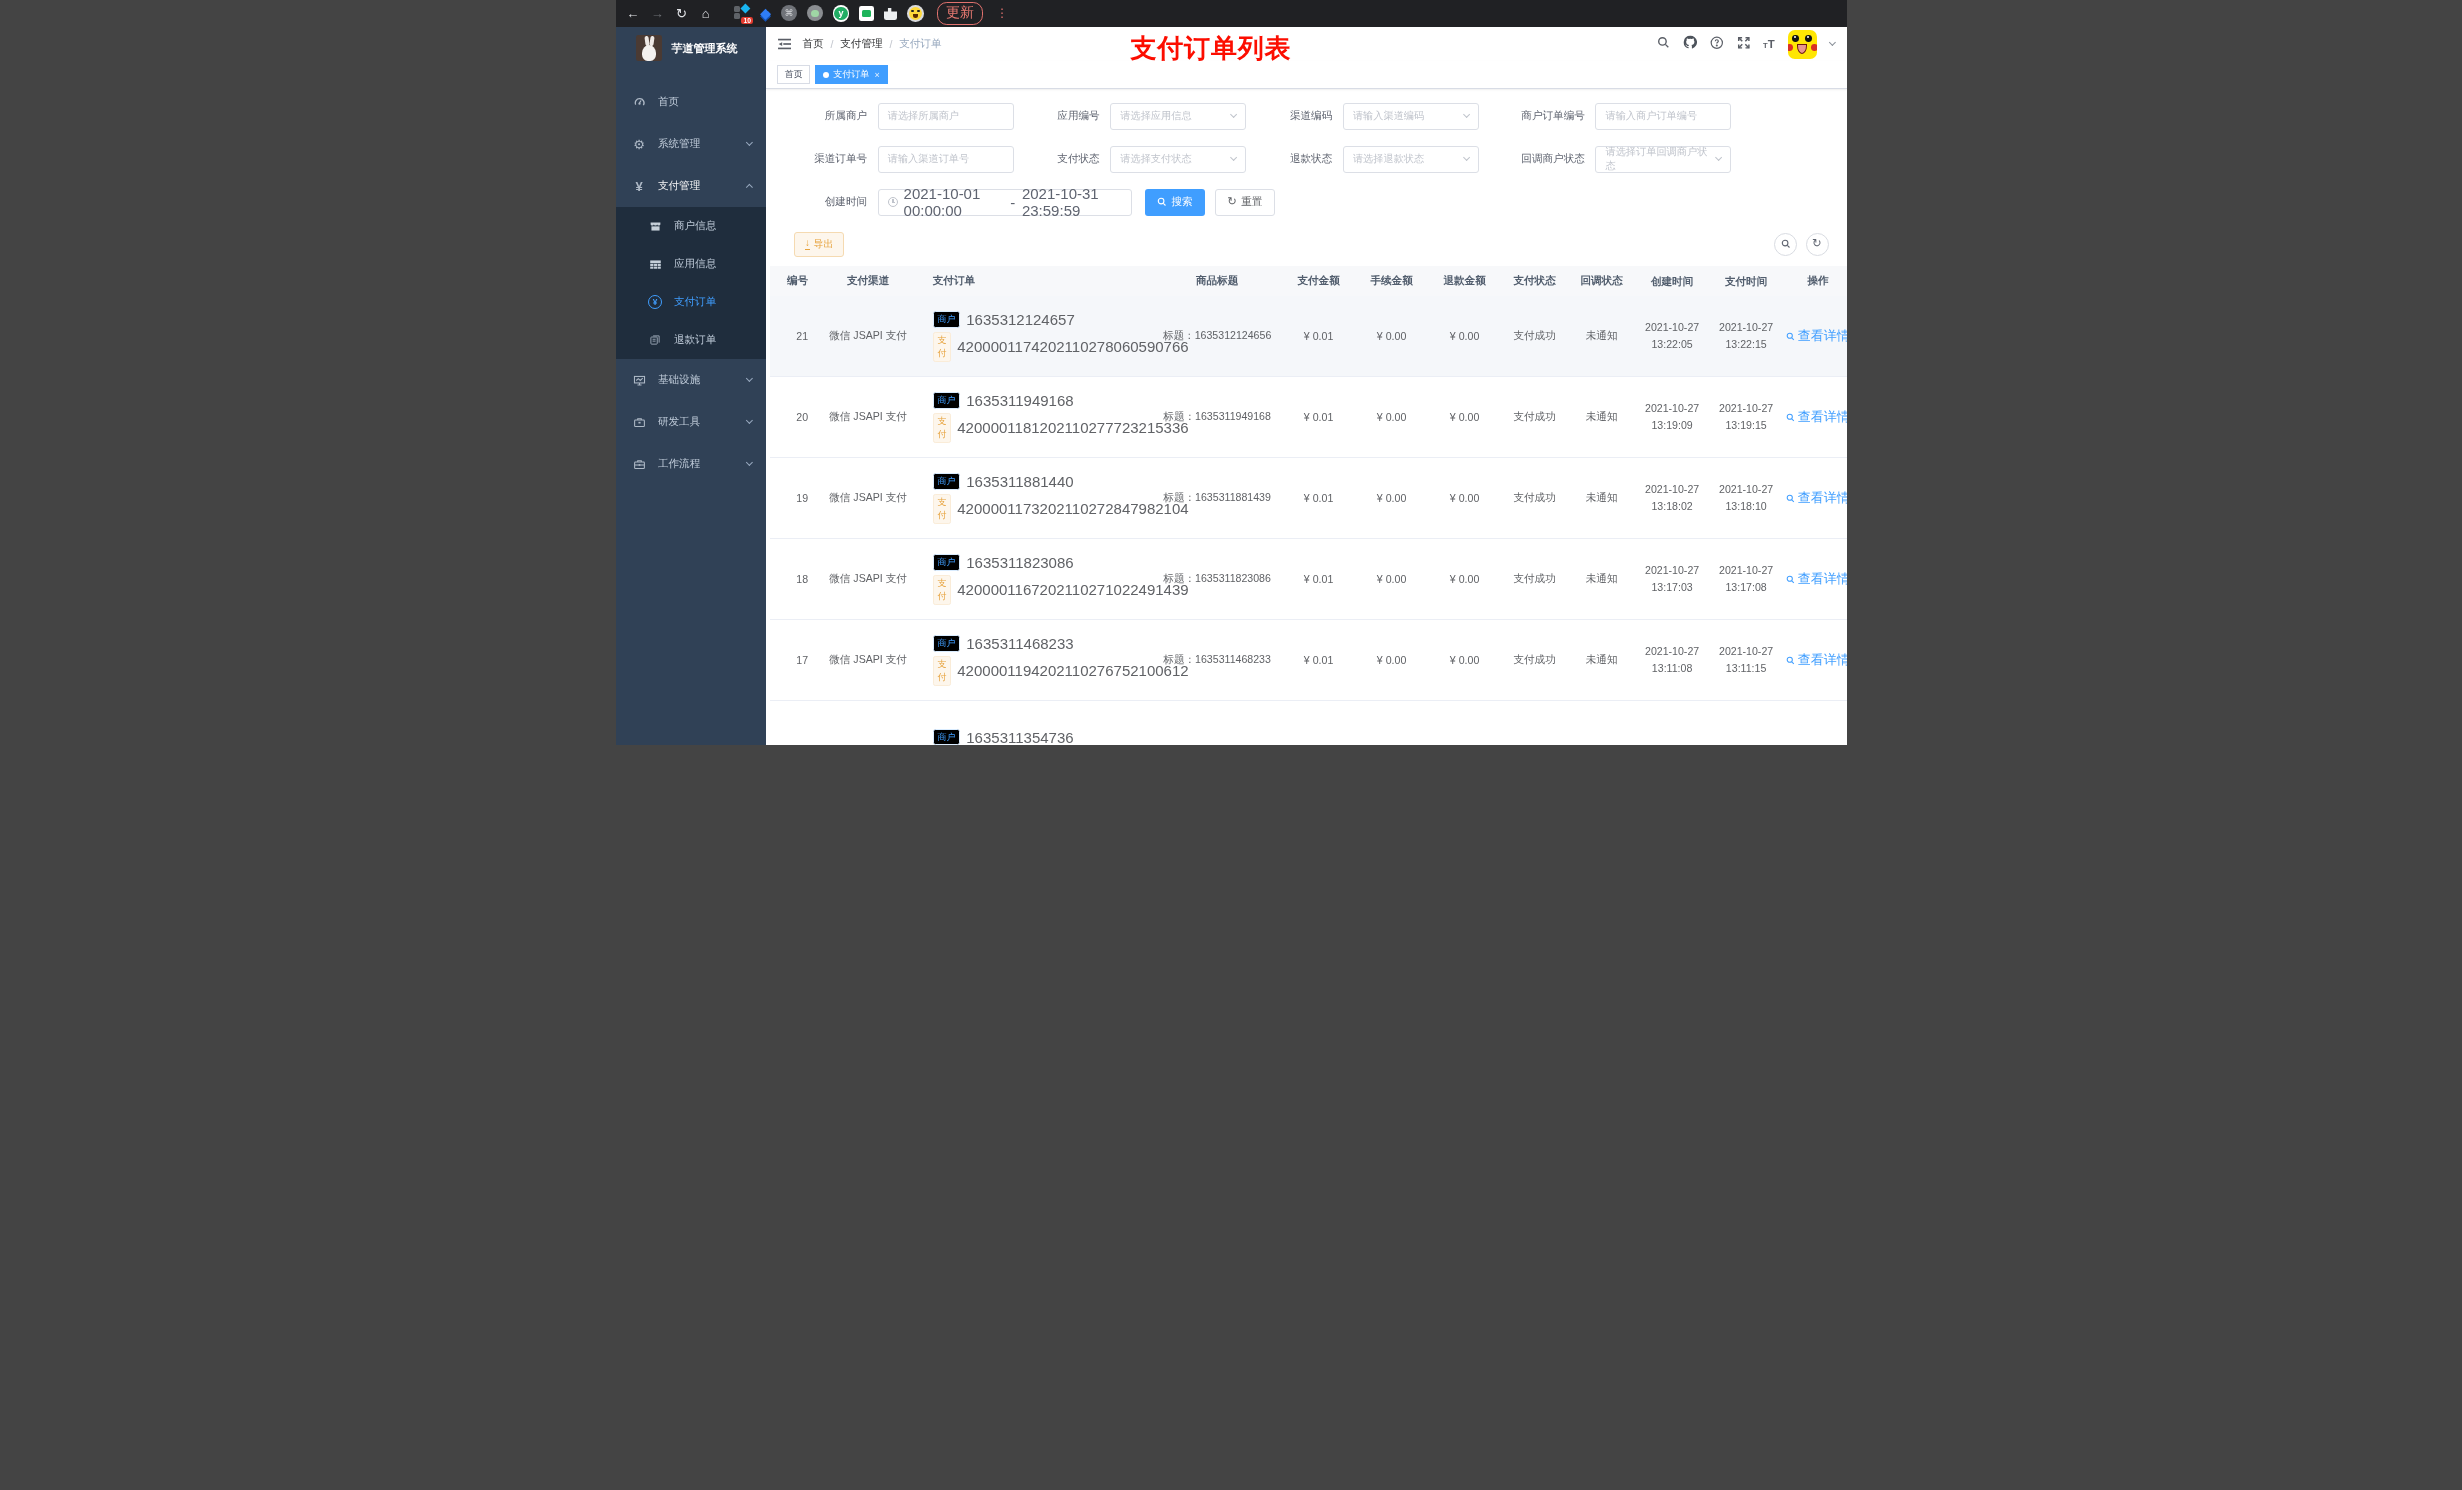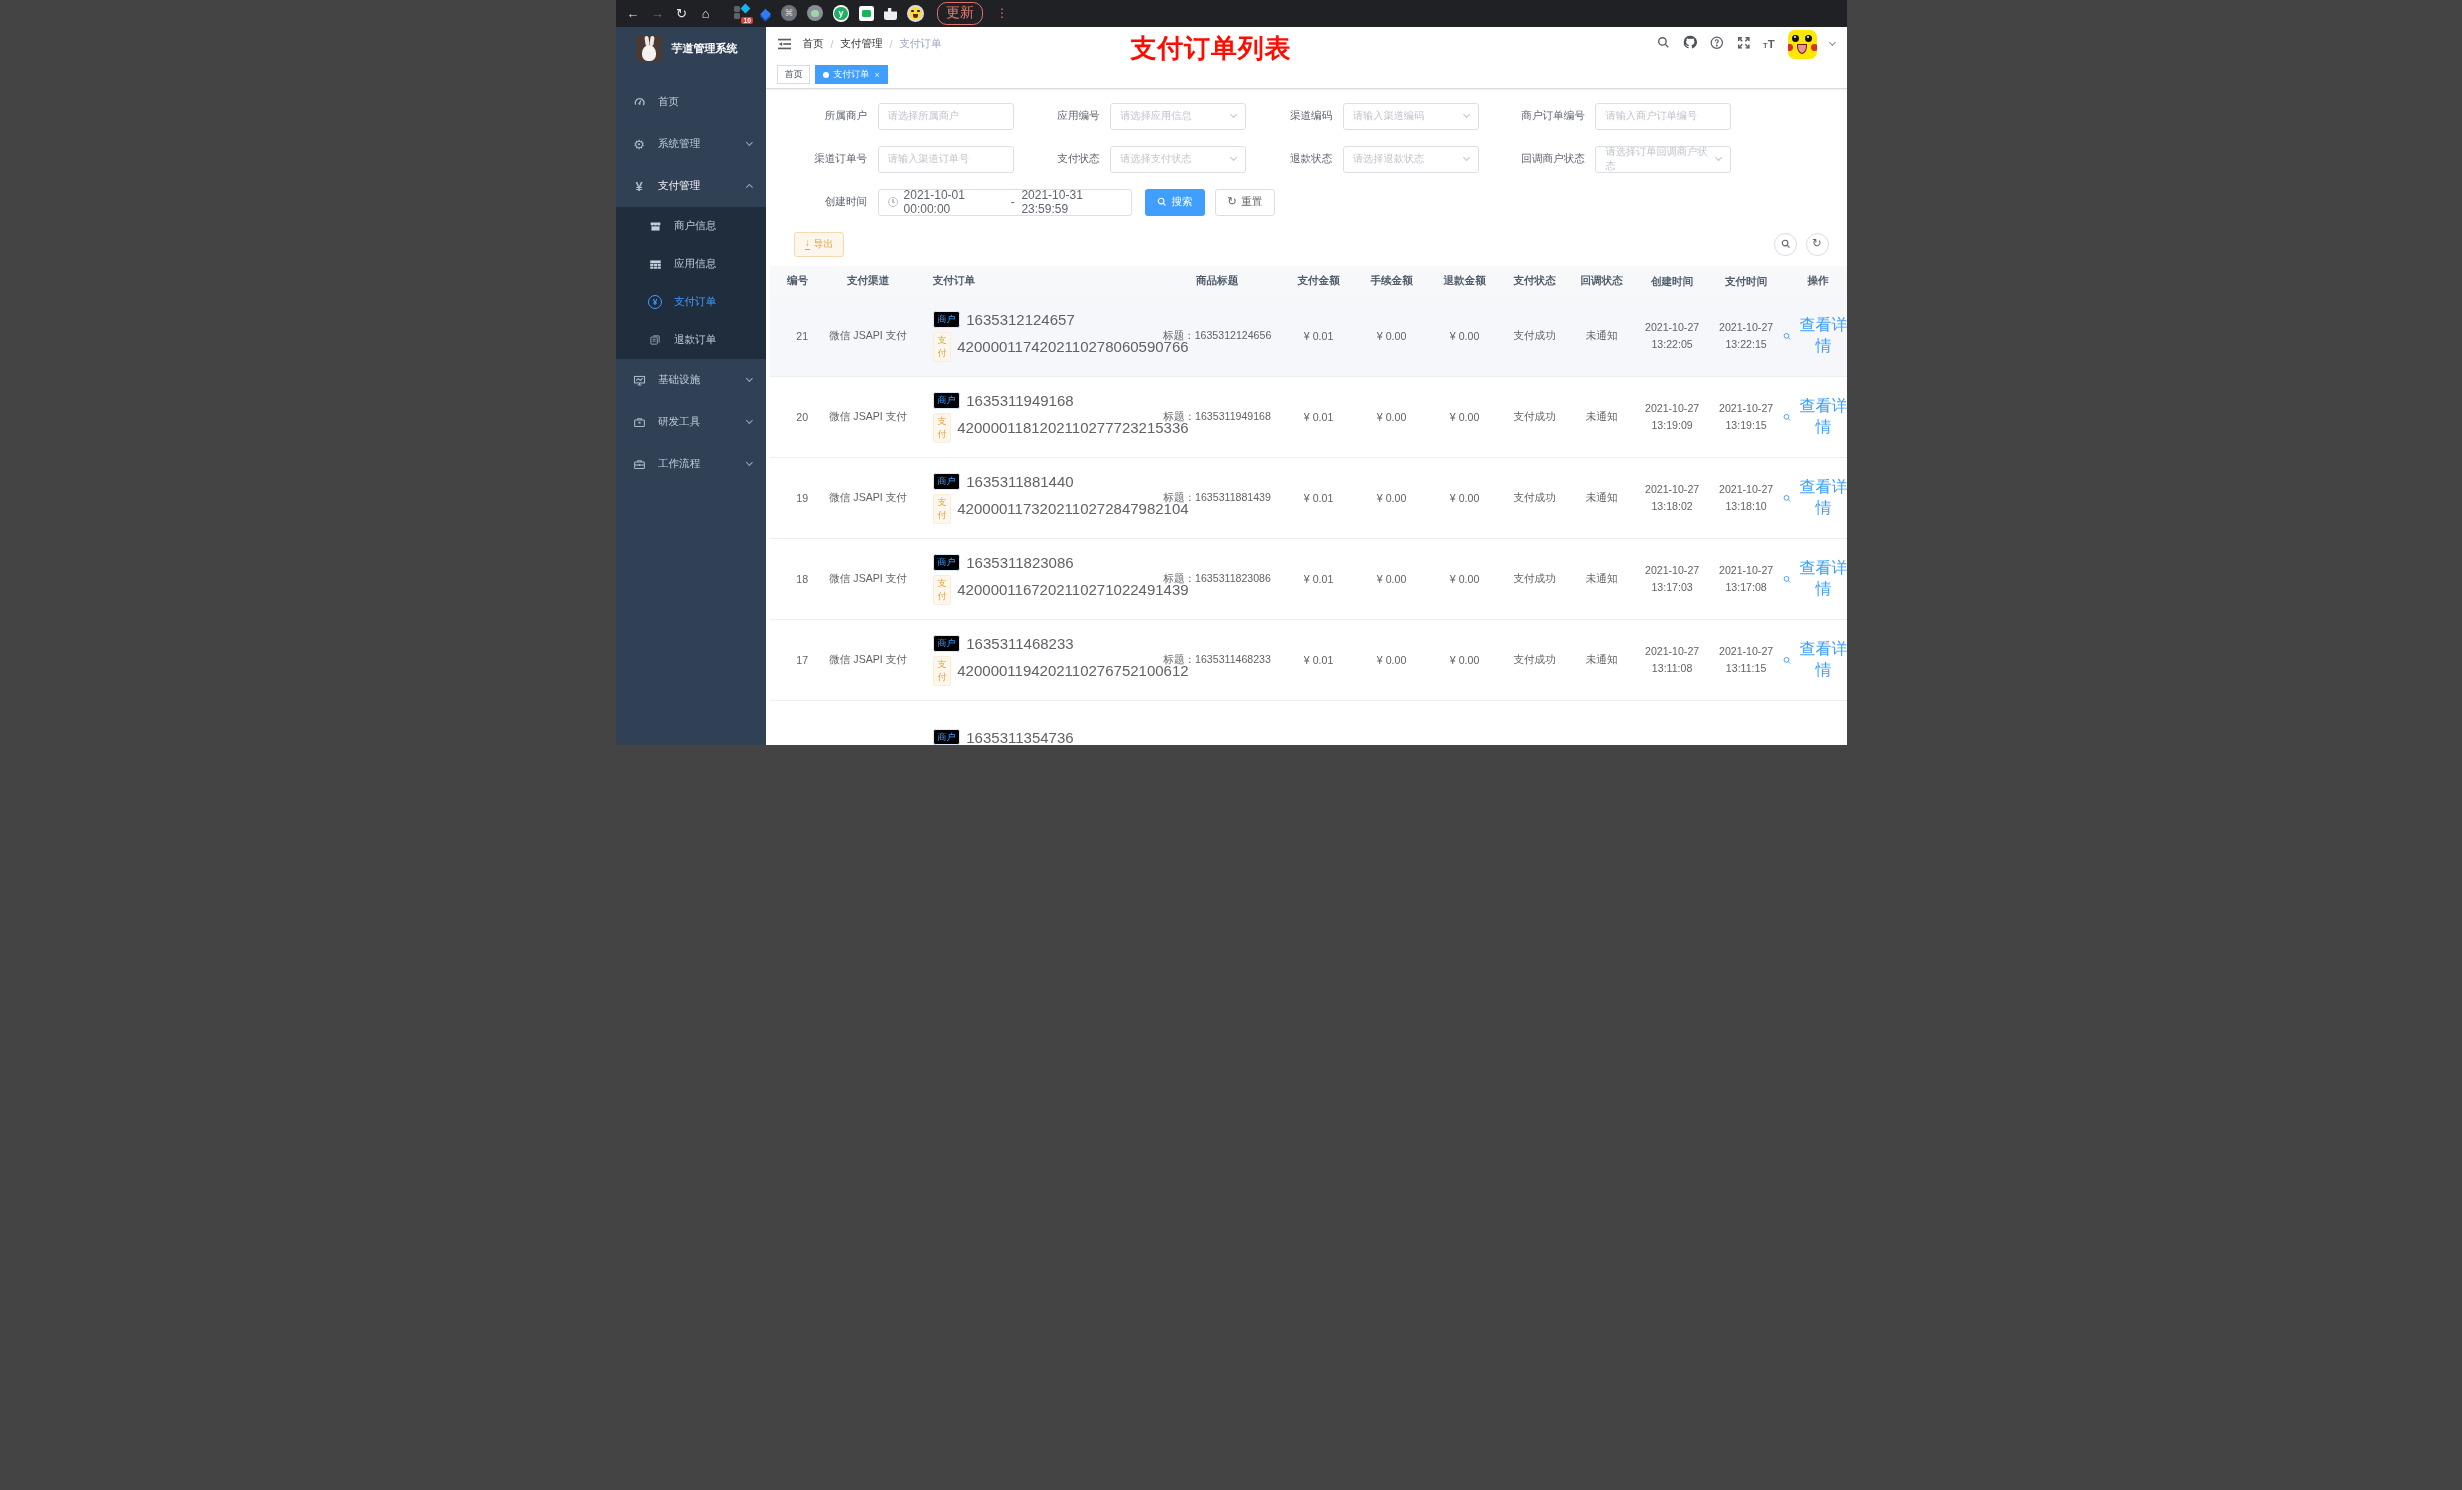--- a/index.html
+++ b/index.html
@@ -106,21 +106,21 @@
   
   .content { flex:1; padding:13.6px 0 0 10.6px; overflow:hidden; position:relative; }
   .filter-row { display:flex; align-items:flex-start; margin-bottom:16px; padding-left:38px; }
   .fi { display:flex; align-items:center; margin-right:33px; }
   .fi:last-child { margin-right:0; }
   .fi-label { font-size:10.6px; color:#5f6470; font-weight:500; margin-right:10.6px; min-width:53px; text-align:right; white-space:nowrap; }
   .fi-label.w4 { min-width:73px; }
   .ctrl { width:136px; height:27px; border:0.8px solid #dcdfe6; border-radius:3px; display:flex; align-items:center;
           padding:0 9px; font-size:10.2px; color:#c0c4cc; background:#fff; }
   .sel-arrow { margin-left:auto; border:solid #c0c4cc; border-width:0 1.1px 1.1px 0; padding:2.1px; transform:rotate(45deg); margin-top:-2.3px; }
-  .ctrl.date { width:254px; color:#5f6470; gap:5.3px; font-size:12px; }
+  .ctrl.date { width:254px; color:#5f6470; gap:5.3px; font-size:15px; }
   .clock-ic { width:10.6px; height:10.6px; border:1.1px solid #c0c4cc; border-radius:50%; position:relative; flex-shrink:0; }
   .clock-ic::after { content:""; position:absolute; left:3.8px; top:1.5px; width:1.1px; height:3.8px; background:#c0c4cc; }
   .clock-ic::before { content:""; position:absolute; left:3.8px; top:4.2px; width:3px; height:1.1px; background:#c0c4cc; }
   .date-sep { color:#5f6470; padding:0 1.5px; }
   .btn { height:27px; border-radius:3px; font-size:10.6px; display:inline-flex; align-items:center; gap:4.5px;
          padding:0 11.4px; cursor:pointer; border:0.8px solid transparent; white-space:nowrap; }
   .btn-primary { background:#409eff; color:#fff; margin-left:13px; }
   .btn-default { border-color:#dcdfe6; color:#606266; background:#fff; margin-left:9.8px; }
   .refresh-glyph { font-size:11.4px; line-height:1; }
   .toolbar { display:flex; align-items:center; margin-bottom:9.8px; padding-right:18px; }
@@ -146,21 +146,21 @@
   .c-title { width:130px; text-align:center; }
   .c-amt { width:73px; text-align:center; }
   .c-st { width:67px; text-align:center; }
   .c-time { width:74px; text-align:center; line-height:1.6; }
   .c-act { width:70px; text-align:center; }
   .ordline { display:flex; align-items:center; gap:6px; margin:4.2px 0; }
   .badge { font-size:9px; padding:0.8px 3.8px; border-radius:2.3px; line-height:13px; }
   .bm { color:#409eff; background:#000000; border:0.8px solid #d9ecff; }
   .bp { color:#e6a23c; background:#fdf6ec; border:0.8px solid #faecd8; }
   .ordno { font-size:15px; color:#606266; }
-  .detail-link { color:#409eff; font-size:16px; display:inline-flex; align-items:center; gap:2.3px; cursor:pointer; text-decoration:none;justify-content:flex-end; }
+  .detail-link { color:#409eff; font-size:13px; display:inline-flex; align-items:center; gap:2.3px; cursor:pointer; text-decoration:none;justify-content:flex-end; }
 </style>
 </head>
 <body>
 
 <div class="page">
 
   <div class="chrome">
     <span class="nav-btn">←</span>
     <span class="nav-btn fwd">→</span>
     <span class="nav-btn">↻</span>

